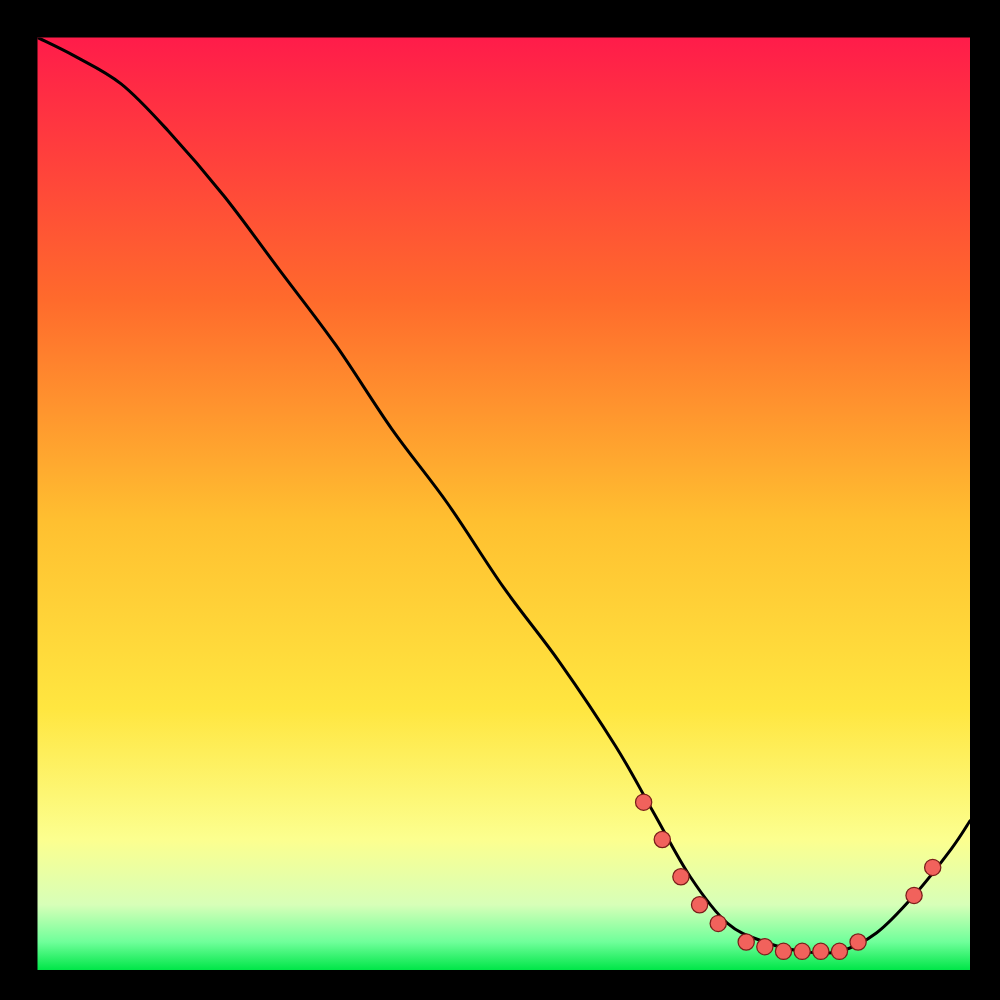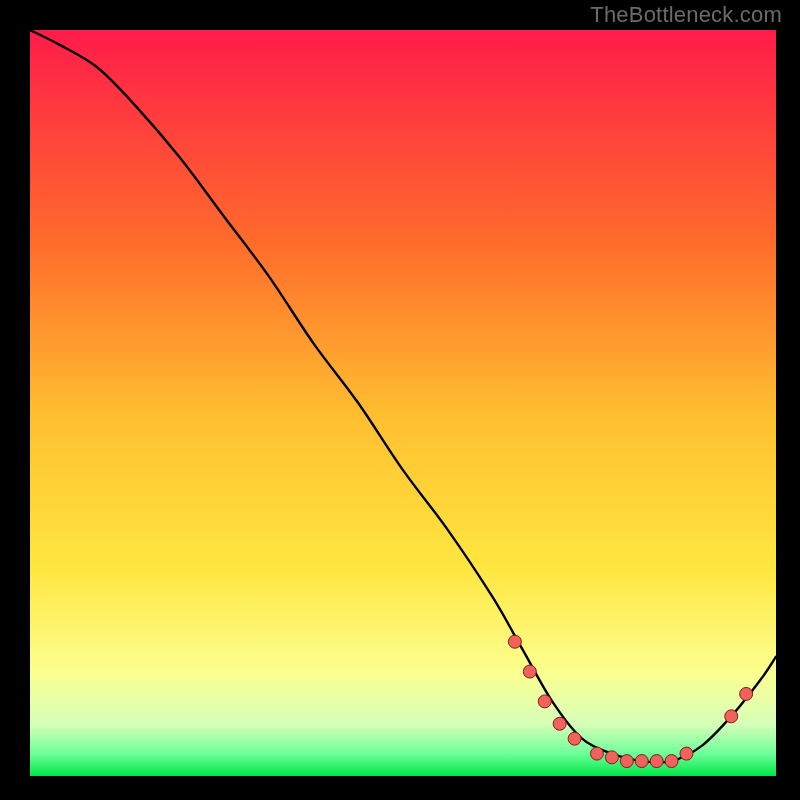--- a/index.html
+++ b/index.html
@@ -30,21 +30,20 @@
   svg {
     position: absolute;
     top: 0;
     left: 0;
   }
 </style>
 </head>
 <body>
 <div class="wrap">
 
-<div class="watermark">TheBottleneck.com</div>
 
 <svg id="chart-svg" width="800" height="800" viewBox="0 0 800 800">
   <defs>
     <linearGradient id="bgGrad" x1="0" y1="0" x2="0" y2="1">
       <stop id="g0" offset="0%" stop-color="#ff1c4a"></stop>
       <stop id="g1" offset="28%" stop-color="#ff6a2c"></stop>
       <stop id="g2" offset="52%" stop-color="#ffc030"></stop>
       <stop id="g3" offset="72%" stop-color="#ffe640"></stop>
       <stop id="g4" offset="86%" stop-color="#fcff8f"></stop>
       <stop id="g5" offset="93%" stop-color="#d7ffb8"></stop>

